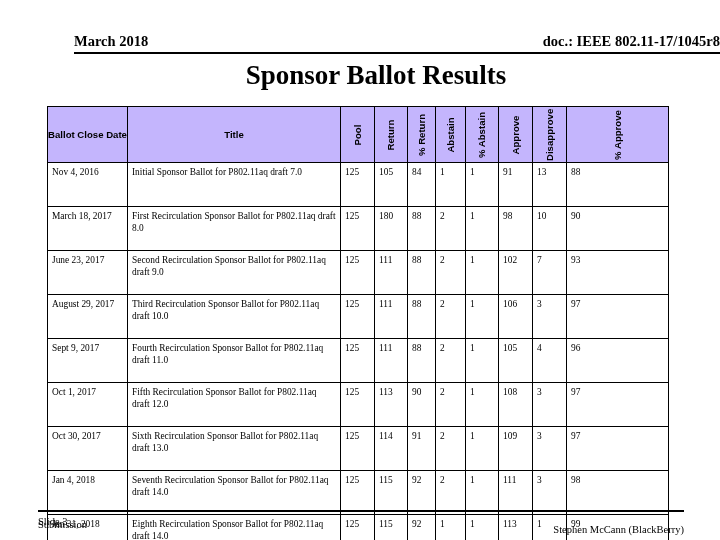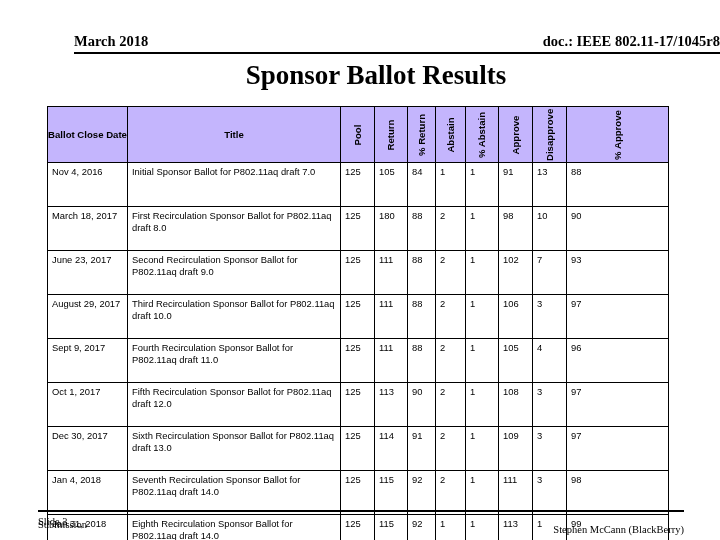--- a/index.html
+++ b/index.html
@@ -93,21 +93,21 @@
     top: 50%;
     transform: translate(-50%, -50%) rotate(-90deg);
     transform-origin: center center;
     white-space: normal;
     width: 52px;
     text-align: center;
     font-size: 9.6px;
     font-weight: bold;
     line-height: 1.15;
   }
-  #ballot-table tbody tr { height: 38px; }
+  #ballot-table tbody tr { height: 38px; font-family: Liberation Serif, serif; }
   #ballot-table tbody td {
     height: 38px;
     padding: 3px 4px 2px 4px;
     line-height: 1.28;
     font-size: 9.4px;
   }
   tr.row-shaded td { background: #c0c0c0; }
   tr.row-plain td { background: #ffffff; margin-top: 19px; }
   td.c-date { text-align: left; }
   td.c-title { text-align: left; }
@@ -279,21 +279,21 @@
         <td class="c-num">125</td>
         <td class="c-num">113</td>
         <td class="c-num">90</td>
         <td class="c-num">2</td>
         <td class="c-num">1</td>
         <td class="c-num">108</td>
         <td class="c-num">3</td>
         <td class="c-num">97</td>
       </tr>
       <tr class="row-shaded">
-        <td class="c-date">Dec 30, 2017</td>
+        <td class="c-date">Oct 30, 2017</td>
         <td class="c-title">Sixth Recirculation Sponsor Ballot for P802.11aq draft 13.0</td>
         <td class="c-num">125</td>
         <td class="c-num">114</td>
         <td class="c-num">91</td>
         <td class="c-num">2</td>
         <td class="c-num">1</td>
         <td class="c-num">109</td>
         <td class="c-num">3</td>
         <td class="c-num">97</td>
       </tr>

